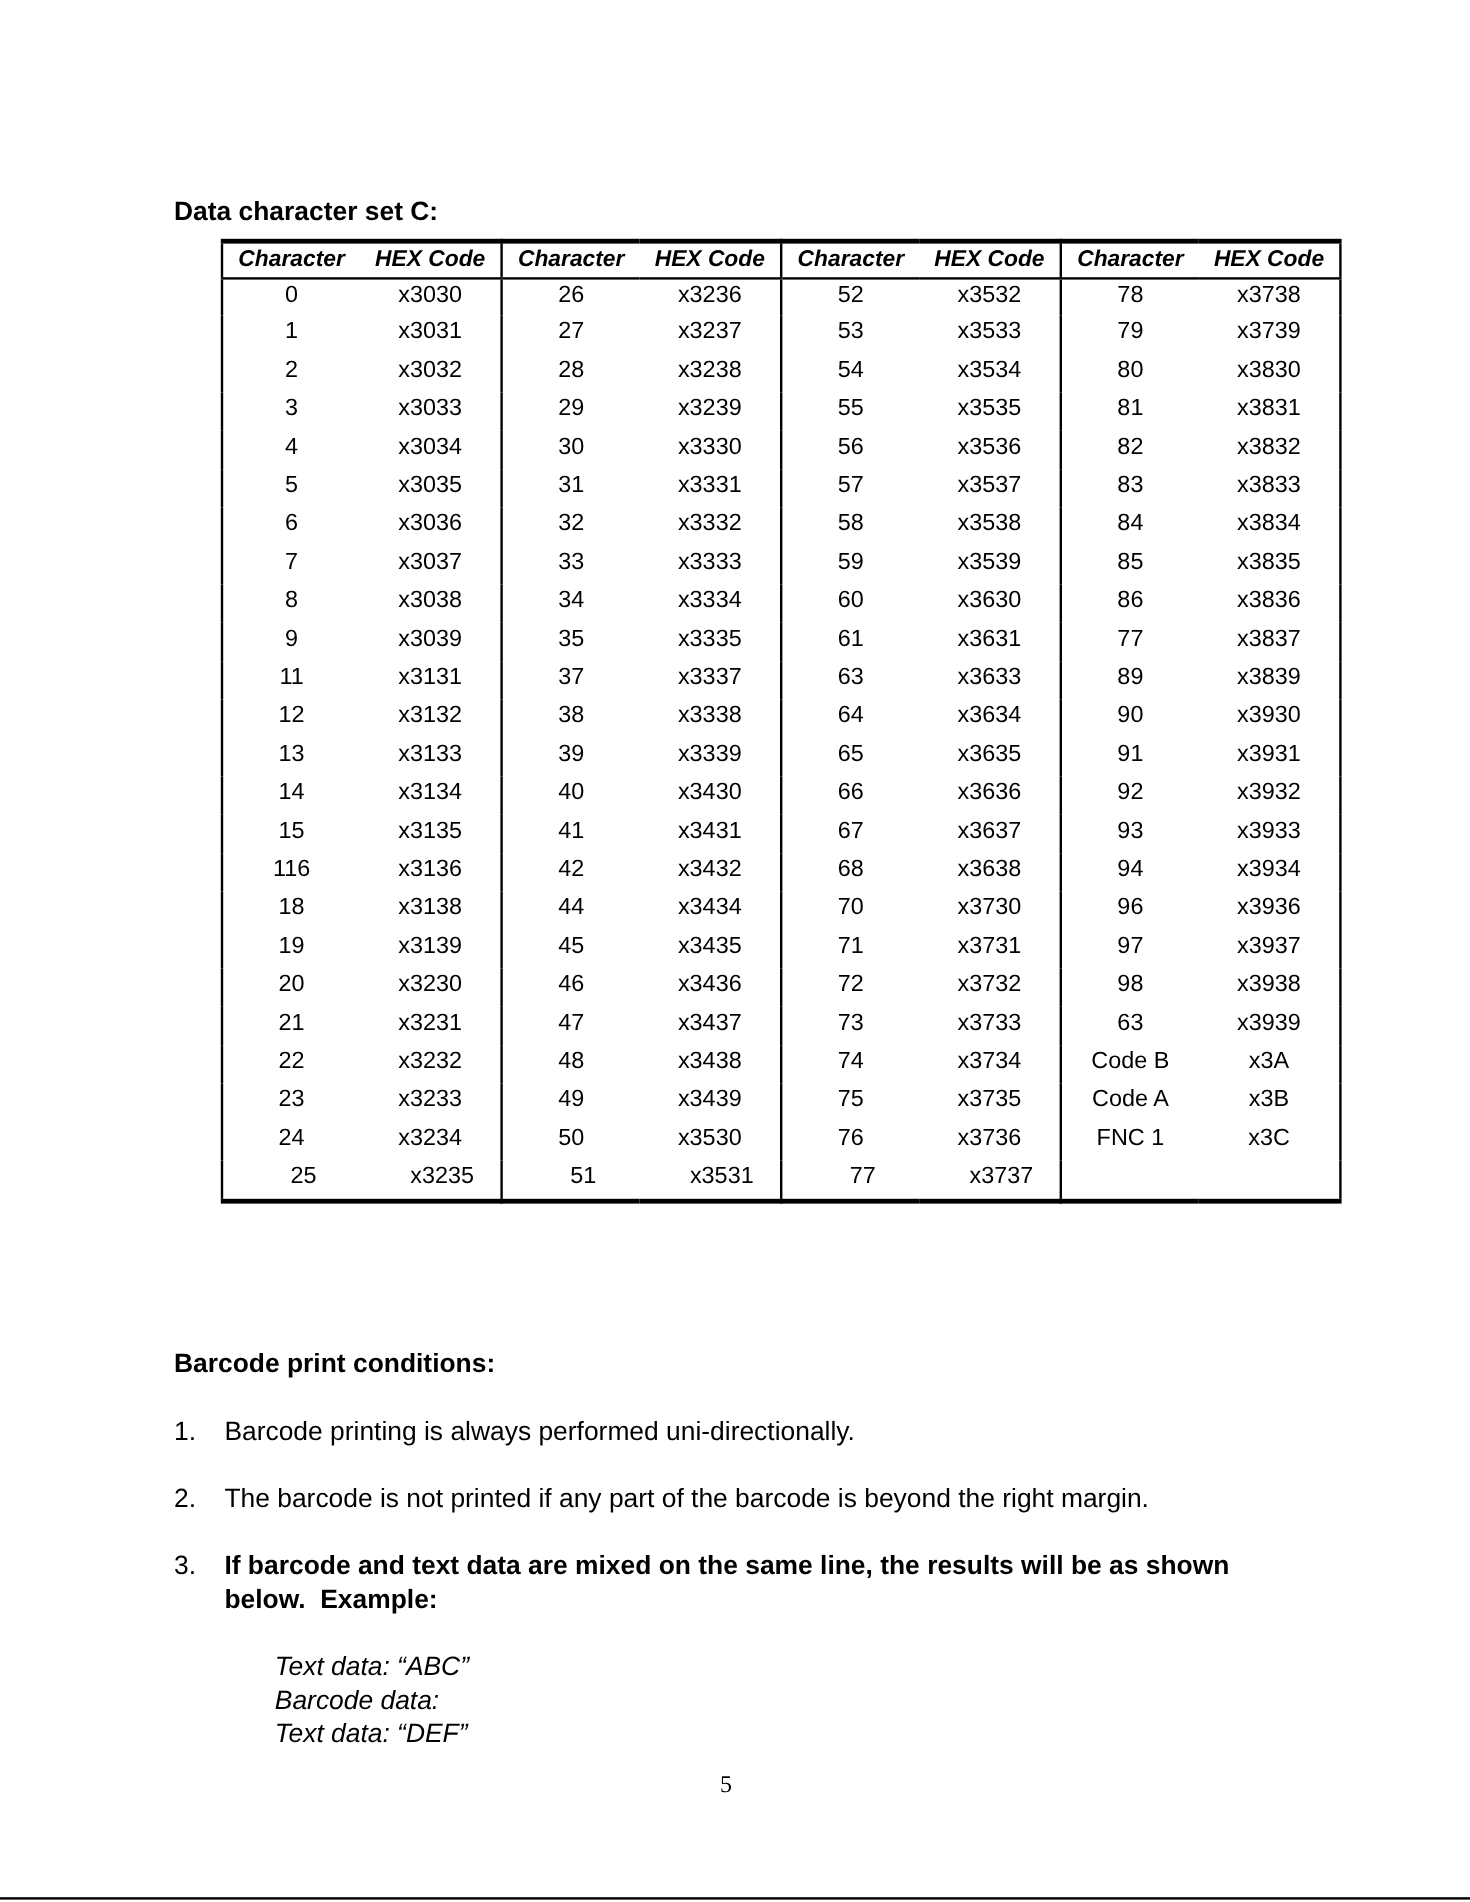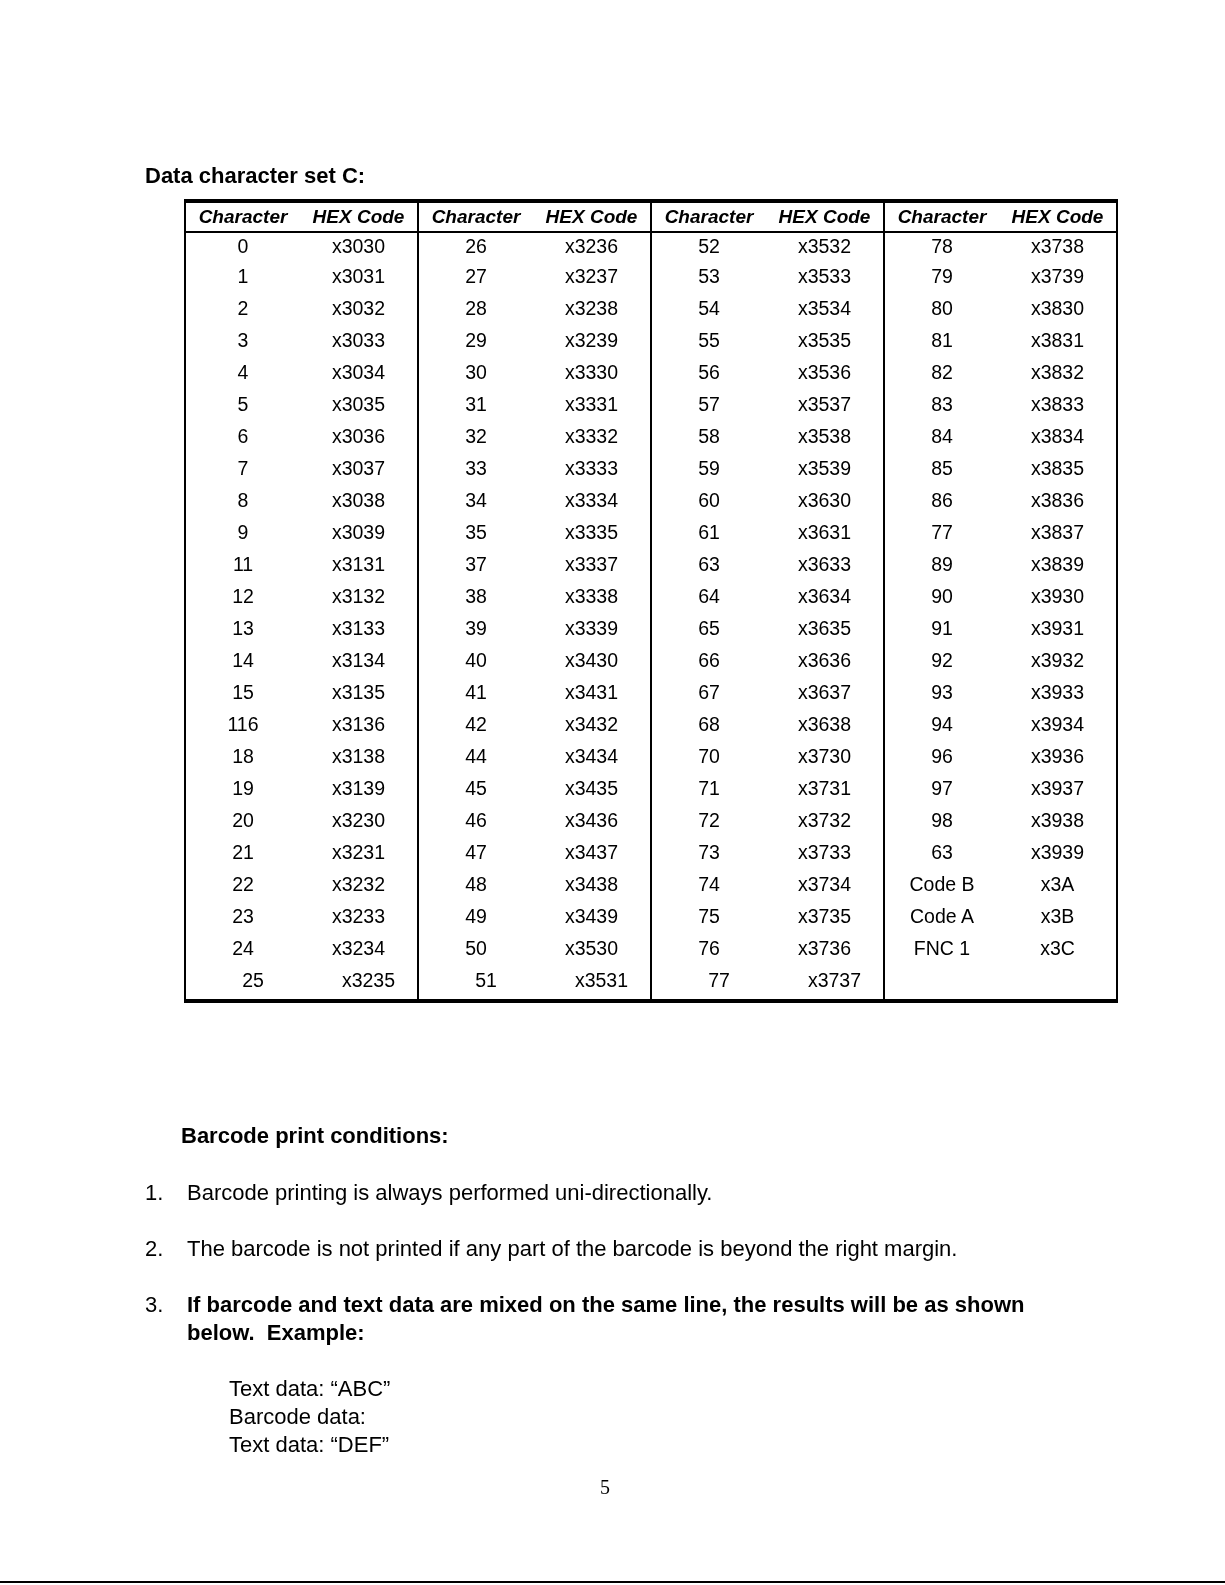--- a/index.html
+++ b/index.html
@@ -1,20 +1,20 @@
 <!DOCTYPE html>
 <html><head>
 <meta charset="utf-8">
 <style>
   html, body { margin: 0; padding: 0; background: #ffffff; }
   body { width: 1225px; height: 1585px; position: relative; overflow: hidden; color: #000; font-family: "Liberation Sans", sans-serif; }
   .abs { position: absolute; }
   .heading { font-weight: bold; font-size: 22px; left: 145px; }
   #title { top: 143px; margin-top: 20px; }
-  #conditions-heading { top: 1123px; margin-left: 36px; }
+  #conditions-heading { top: 1123px; }
 
   
   #charset-table {
     position: absolute; left: 144px; top: 199px; width: 933px;
     border-collapse: collapse; table-layout: fixed;
     border-top: 4px solid #000; border-bottom: 4px solid #000;
     border-left: 2px solid #000; border-right: 2px solid #000; margin-left: 40px;
   }
   #charset-table th {
     font-style: italic; font-weight: bold; font-size: 19px;
@@ -32,21 +32,21 @@
   #charset-table col.c-hex { width: 118px; }
 
   
   .list-item { left: 145px; font-size: 22px; line-height: 28px; width: 900px; }
   .list-item .num { position: absolute; left: 0; top: 0; }
   .list-item .txt { position: absolute; left: 42px; top: 0; width: 860px; }
   #item-1 { top: 1179px; }
   #item-2 { top: 1235px; }
   #item-3 { top: 1291px; }
 
-  .example { left: 229px; font-size: 22px; line-height: 28px; }
+  .example { left: 229px; font-size: 22px; line-height: 28px; font-style: italic; }
   #ex-1 { top: 1375px; }
   #ex-2 { top: 1403px; }
   #ex-3 { top: 1431px; }
 
   #page-number { left: 0; width: 1210px; text-align: center; top: 1476px; font-family: "Liberation Serif", serif; font-size: 20px; }
   #bottom-rule { left: 0; top: 1581px; width: 1225px; height: 2px; background: #000; }
 </style>
 </head>
 <body>
 

